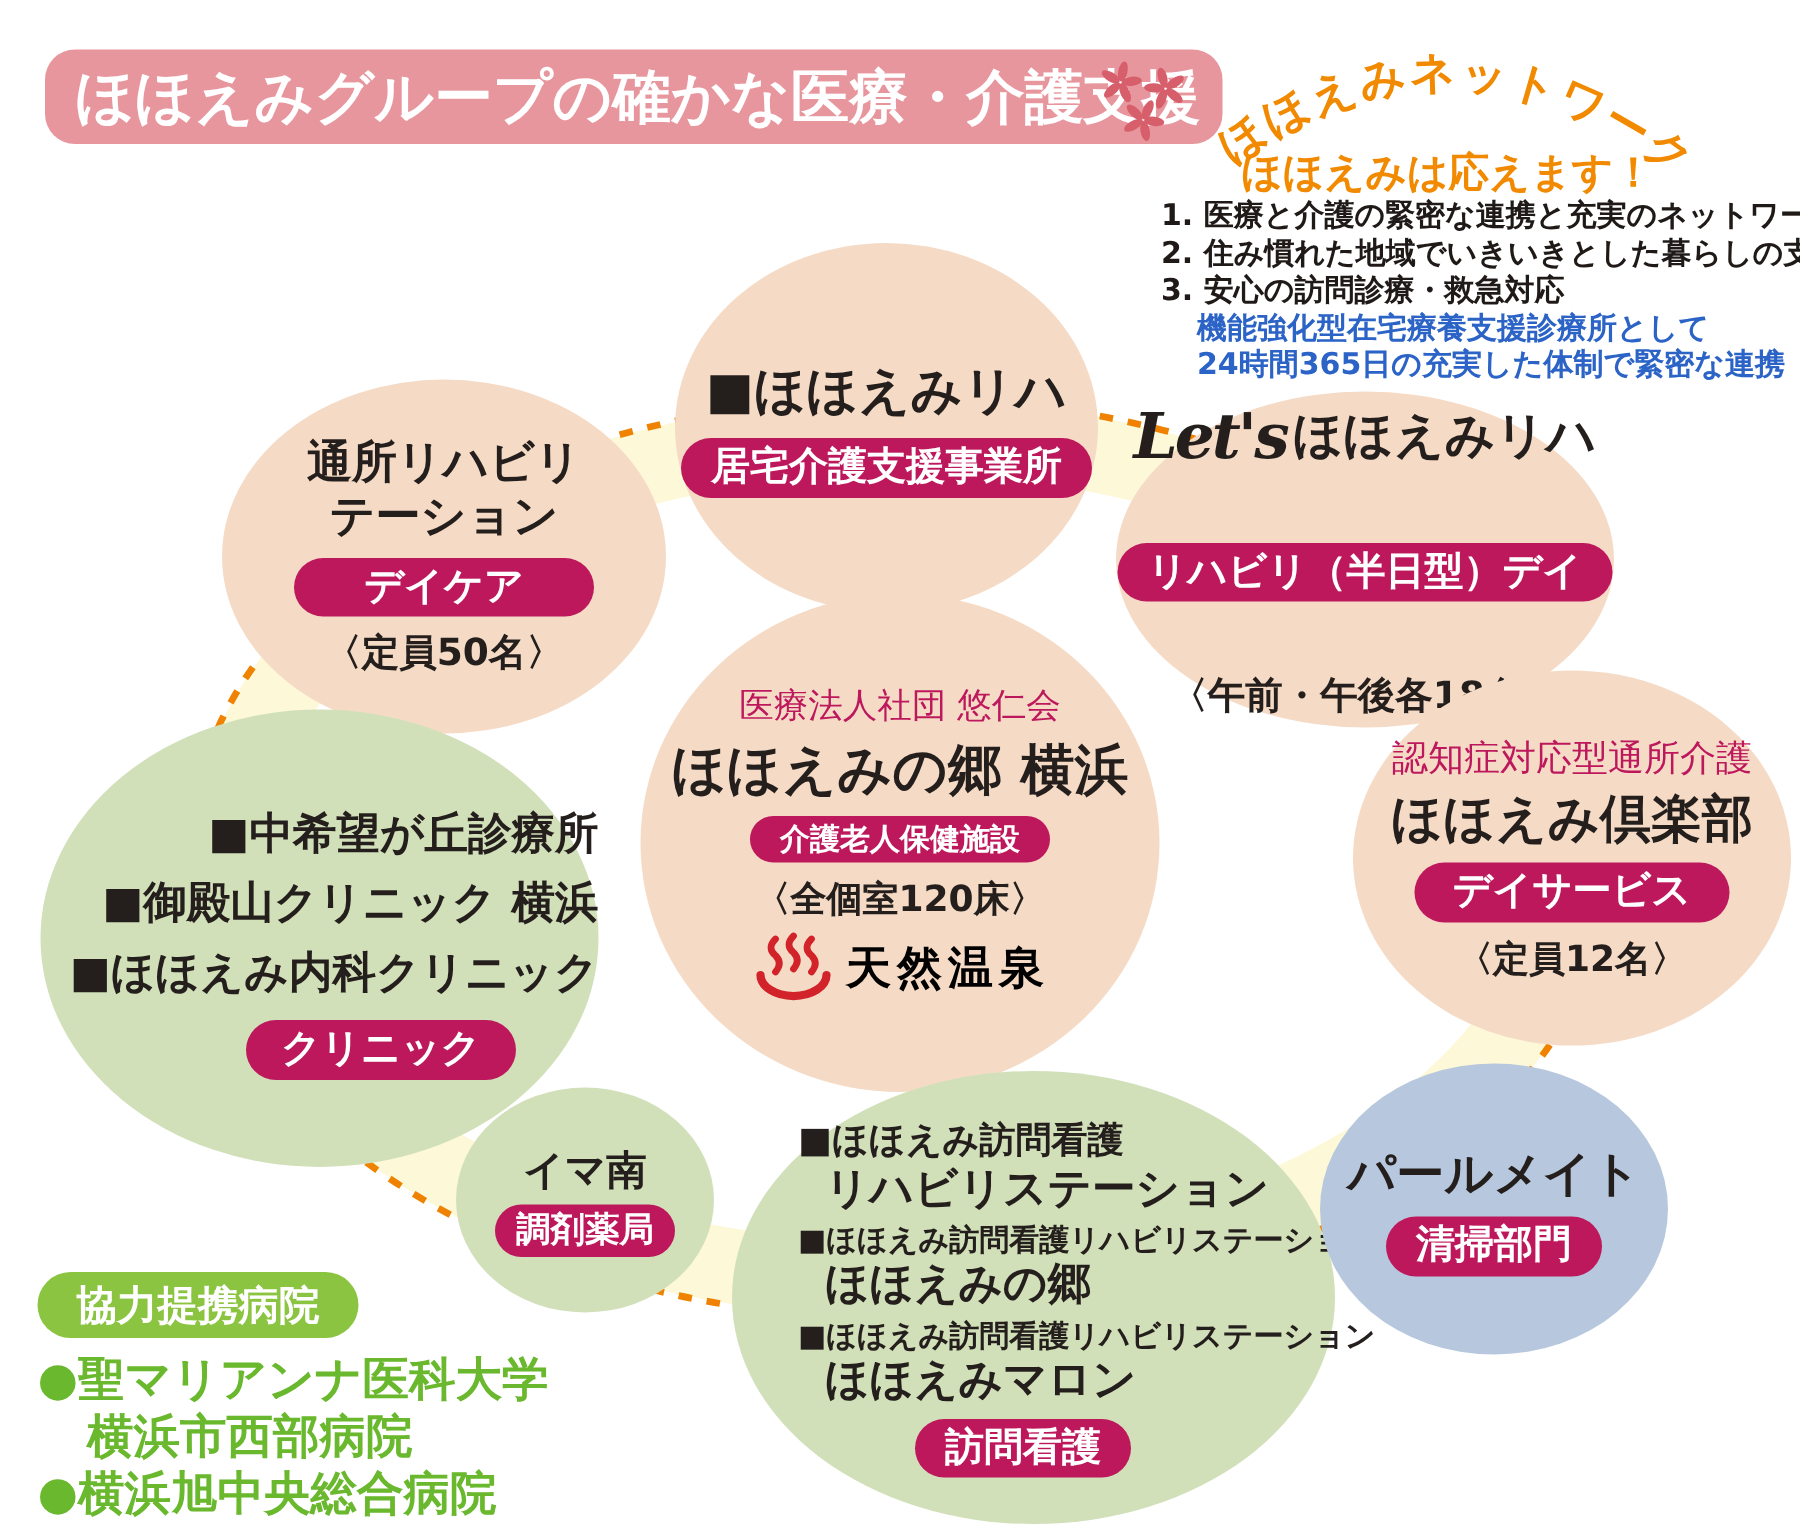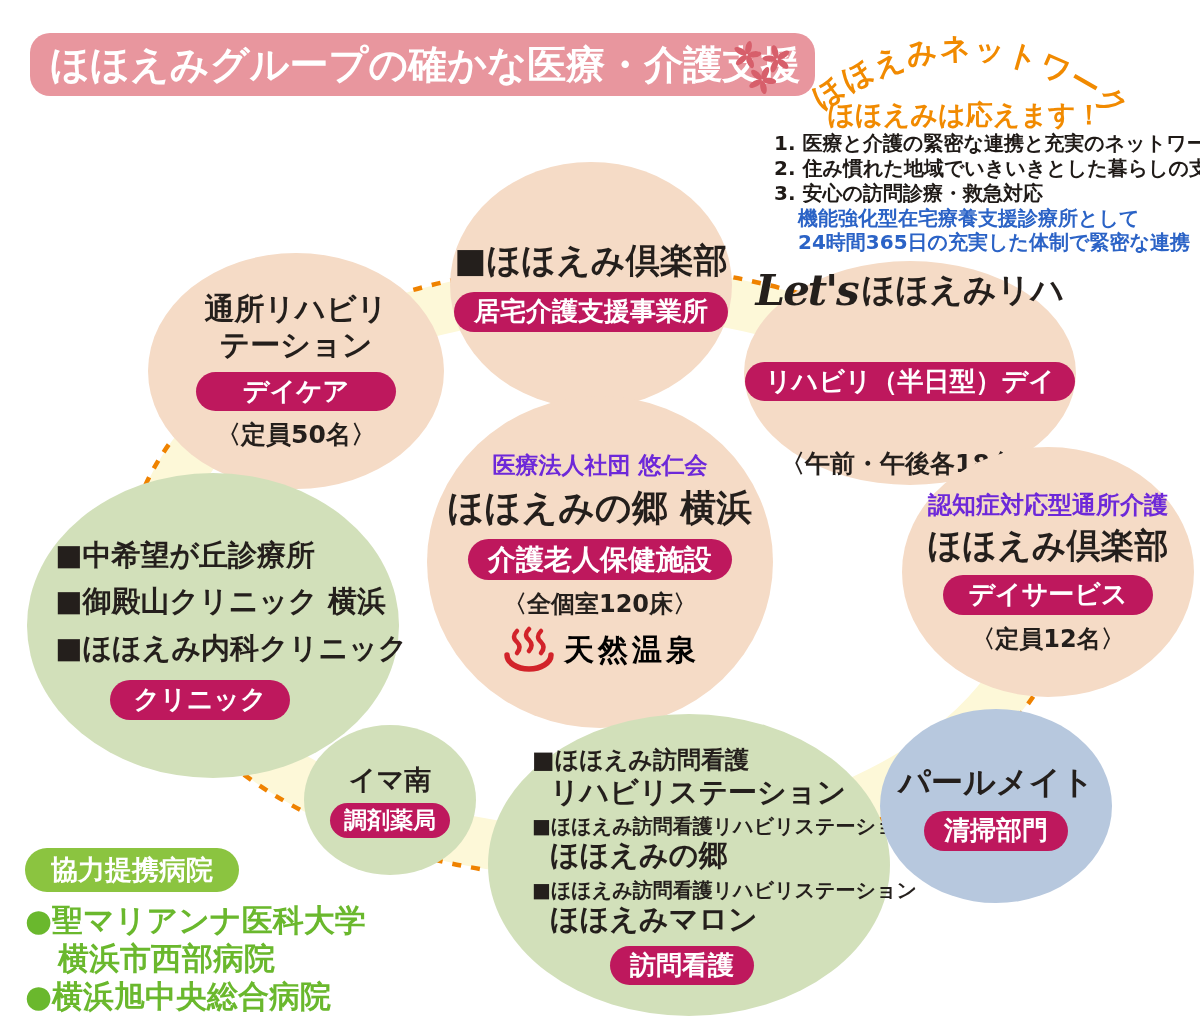--- a/index.html
+++ b/index.html
@@ -17,21 +17,21 @@
   }
   .peach{background:#f5dbc6;}
   .greenc{background:#d2e0ba;}
   .bluec{background:#b7c8de;}
   .badge{
     display:inline-block;background:#be185d;color:#ffffff;border-radius:999px;
     font-weight:bold;padding:2px 20px;line-height:1.35;white-space:nowrap;
   }
   .title{font-weight:bold;color:#241f1c;white-space:nowrap;}
   .capacity{font-weight:bold;color:#241f1c;white-space:nowrap;}
-  .subtitle{font-weight:bold;color:#6d28d9;white-space:nowrap;}
+  .subtitle{font-weight:normal;color:#be185d;white-space:nowrap;}
 
   
   .c-daycare{left:148px;top:253px;width:296px;height:236px;}
   .c-daycare .title{font-size:30px;line-height:1.2;}
   .c-daycare .badge{font-size:26px;margin:9px 0 7px;min-width:160px;}
   .c-daycare .capacity{font-size:25px;}
 
   .c-ribbon{left:450px;top:162px;width:282px;height:246px;}
   .c-ribbon .title{font-size:34px;}
   .c-ribbon .badge{font-size:26px;margin-top:8px;}
@@ -39,32 +39,32 @@
   .c-lets{left:744px;top:261px;width:332px;height:224px;gap:40px;}
   .c-lets .titlerow{display:flex;align-items:center;gap:4px;}
   .c-lets .script{font-family:"DejaVu Serif","Liberation Serif",serif;font-style:italic;font-weight:bold;font-size:42px;letter-spacing:-2px;}
   .c-lets .title{font-size:33px;}
   .c-lets .badge{font-size:26px;margin:7px 0 6px;}
   .c-lets .capacity{font-size:25px;}
 
   .c-sato{left:427px;top:396px;width:346px;height:332px;}
   .c-sato .subtitle{font-size:23px;}
   .c-sato .title{font-size:36px;margin:3px 0 6px;}
-  .c-sato .badge{font-size:28px;margin-bottom:8px;text-align:center;}
+  .c-sato .badge{font-size:20px;margin-bottom:8px;text-align:center;}
   .c-sato .capacity{font-size:24px;}
   .c-sato .onsen{display:flex;align-items:center;gap:6px;margin-top:6px;}
   .c-sato .onsen-label{font-size:30px;font-weight:bold;color:#000000;letter-spacing:4px;}
 
   .c-club{left:902px;top:447px;width:292px;height:250px;}
   .c-club .subtitle{font-size:24px;}
   .c-club .title{font-size:34px;margin:2px 0 6px;}
   .c-club .badge{font-size:26px;margin-bottom:8px;min-width:170px;}
   .c-club .capacity{font-size:24px;}
 
-  .c-clinics{left:27px;top:473px;width:372px;height:305px;align-items:flex-start;padding-left:28px;box-sizing:border-box;}
+  .c-clinics{left:27px;top:473px;width:372px;height:305px;align-items:flex-end;padding-left:28px;box-sizing:border-box;}
   .c-clinics .item{font-size:29px;font-weight:bold;line-height:1.62;white-space:nowrap;text-align:left;}
   .c-clinics .badgewrap{width:290px;text-align:center;margin-top:8px;}
   .c-clinics .badge{font-size:26px;min-width:140px;}
 
   .c-pharmacy{left:304px;top:725px;width:172px;height:150px;text-align:center;}
   .c-pharmacy .title{font-size:27px;}
   .c-pharmacy .badge{font-size:23px;margin-top:5px;padding:2px 14px;}
 
   .c-homecare{left:488px;top:714px;width:402px;height:302px;align-items:flex-start;padding-left:44px;box-sizing:border-box;}
   .c-homecare .item{text-align:left;}
@@ -150,21 +150,21 @@
   </div>
 
   <div class="circle peach c-daycare">
     <div class="title">通所リハビリ</div>
     <div class="title">テーション</div>
     <div class="badge">デイケア</div>
     <div class="capacity">〈定員50名〉</div>
   </div>
 
   <div class="circle peach c-ribbon">
-    <div class="title">■ほほえみ倶楽部</div>
+    <div class="title">■ほほえみリハ</div>
     <div class="badge">居宅介護支援事業所</div>
   </div>
 
   <div class="circle peach c-lets">
     <div class="titlerow">
       <span class="script">Let's</span>
       <span class="title">ほほえみリハ</span>
     </div>
     <div class="badge">リハビリ（半日型）デイ</div>
     <div class="capacity">〈午前・午後各18名〉</div>

